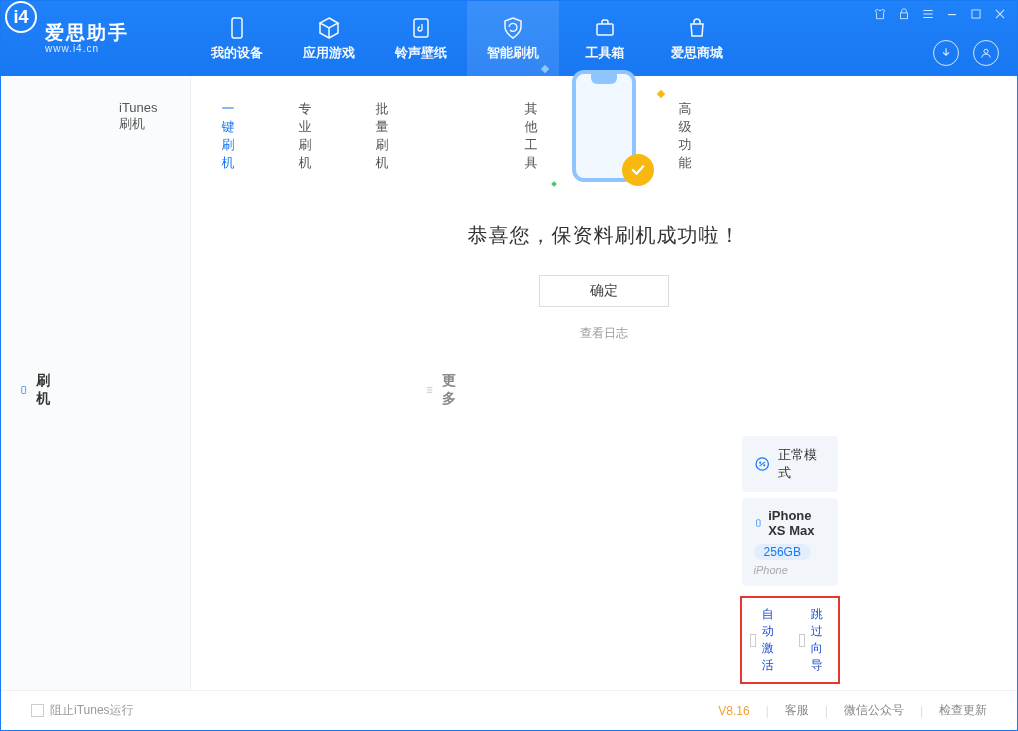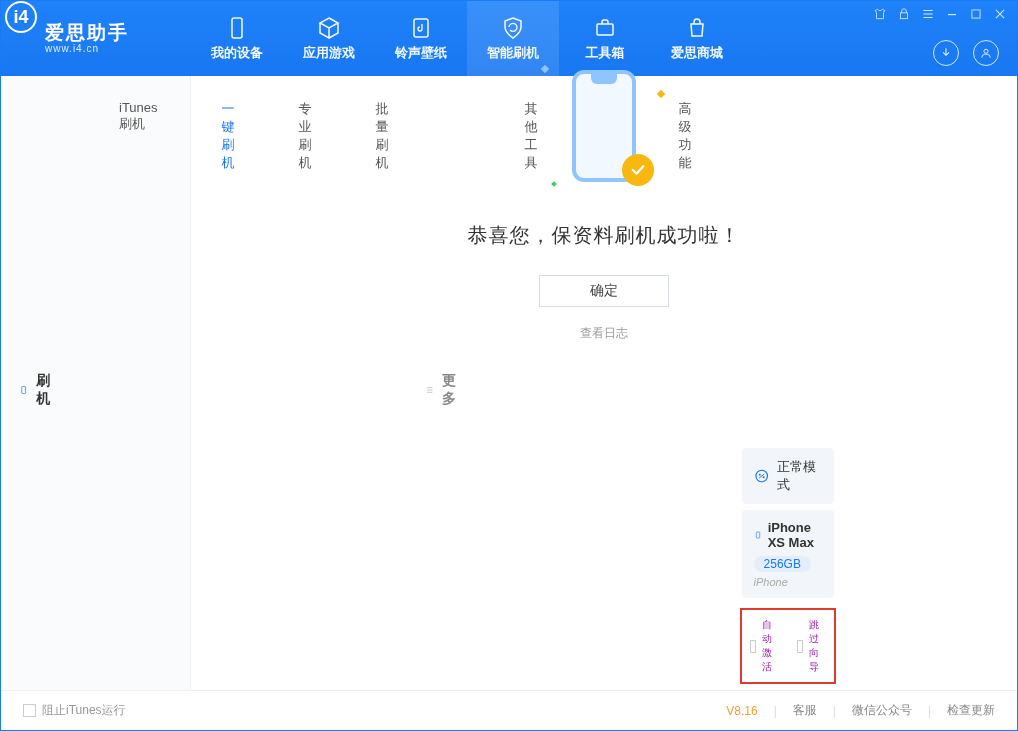--- a/index.html
+++ b/index.html
@@ -28,37 +28,37 @@
 .side-item { padding:10px 18px 10px 46px; font-size:13px; color:#555; cursor:pointer; }
 .side-item.active { color:#1877f2; }
 .side-bottom { margin-top:auto;padding-left:24px; }
 .mode-card { margin:6px 8px; background:#f2f5f9; border-radius:4px; padding:10px 12px; display:flex; align-items:center; gap:8px; font-size:13px; color:#333;}
 .device-card { margin:6px 8px 10px; background:#f2f5f9; border-radius:4px; padding:10px 12px;}
 .device-name { font-size:13px; font-weight:bold; color:#333; display:flex; align-items:center; gap:6px;}
 .device-badge { margin-top:6px; display:inline-block; background:#e3eefc; color:#1877f2; border-radius:10px; padding:1px 10px; font-size:12px;}
 .device-sub { margin-top:4px; font-size:11px; color:#aaa;font-style:italic;}
 
 .highlight-box { border:2px solid #e03a2f; margin:4px 6px 6px; padding:8px 8px; display:flex; gap:18px; align-items:center;}
-.chk { display:flex; align-items:center; gap:6px; font-size:10px; color:#a21caf; cursor:pointer;}
+.chk { display:flex; align-items:center; gap:6px; font-size:12px; color:#1d4ed8; cursor:pointer;}
 .chk .box { width:13px; height:13px; border:1px solid #ccc; background:#fff; }
 
 
 .main { flex:1; position:relative; display:flex; flex-direction:column; align-items:center; justify-content:flex-start; }
 .phone-illust { position:relative; width:140px; height:140px; display:flex; align-items:center; justify-content:center; margin-top:-20px;}
 .phone-body { width:64px; height:112px; border:4px solid #8ec5ff; border-radius:12px; background:#f2f8ff; position:relative;}
 .phone-notch { width:26px; height:10px; background:#8ec5ff; border-radius:0 0 6px 6px; position:absolute; top:0; left:50%; transform:translateX(-50%);}
 .check-circle { position:absolute; right:20px; bottom:10px; width:32px; height:32px; background:#f8b80f; border-radius:50%; display:flex; align-items:center; justify-content:center;}
 .sparkle { position:absolute; width:6px; height:6px; background:#8ec5ff; transform:rotate(45deg);}
 .sparkle.a{ top:10px; left:8px;} .sparkle.b{ top:35px; right:10px; background:#f8b80f;} .sparkle.c{ bottom:10px; left:18px; background:#42c76b; width:4px;height:4px;}
 .success-text { font-size:20px; color:#333; margin-top:26px; font-weight:500; letter-spacing:1px;}
 .ok-btn { margin-top:26px; width:130px; height:32px; border:1px solid #d8dde3; background:#fff; color:#444; font-size:14px; cursor:pointer; display:flex; align-items:center; justify-content:center;}
 .log-link { margin-top:18px; font-size:12px; color:#999; cursor:pointer; text-underline-offset:3px; text-decoration-color:#ddd;}
 
 
-.footer { height:40px; border-top:1px solid #eef0f2; display:flex; align-items:center; padding:0 22px; font-size:12px; color:#999; gap:6px;justify-content:flex-end;}
+.footer { height:40px; border-top:1px solid #eef0f2; display:flex; align-items:center; padding:0 30px; font-size:12px; color:#999; gap:6px;justify-content:flex-end;}
 .footer .chk { color:#999; font-size:12px;}
 .footer-right { margin-left:auto; display:flex; align-items:center; gap:16px;}
 .footer-right .sep { color:#ddd;}
 .footer-link { cursor:pointer; color:#888;}
 .version { color:#f0a030; font-weight:500;}
 </style>
 </head>
 <body>
 
 <div class="header">

